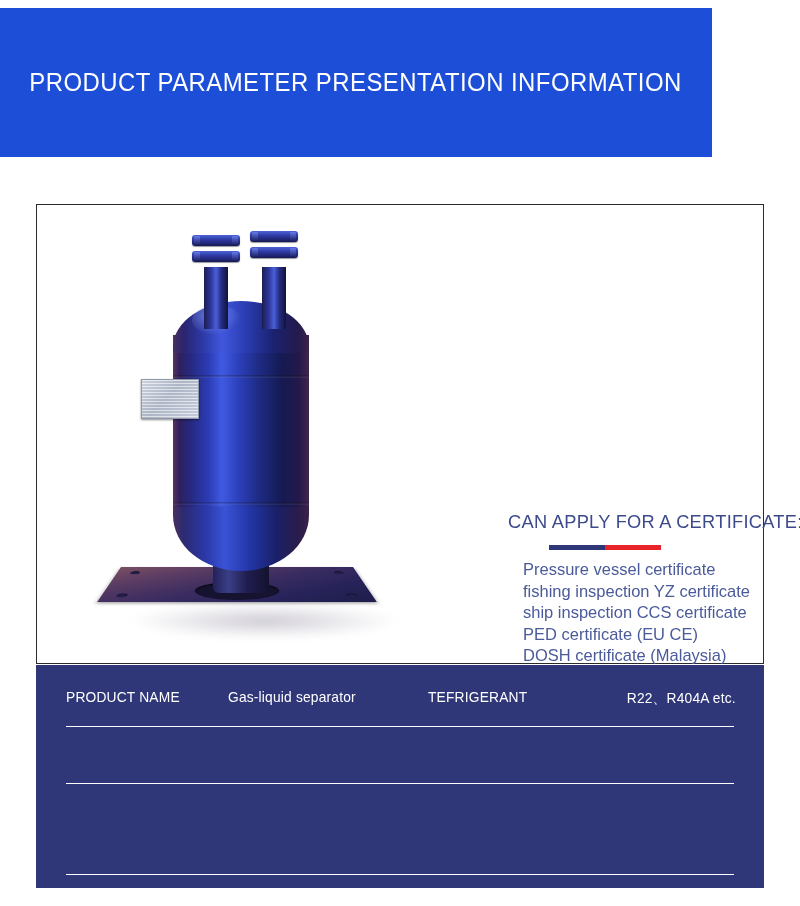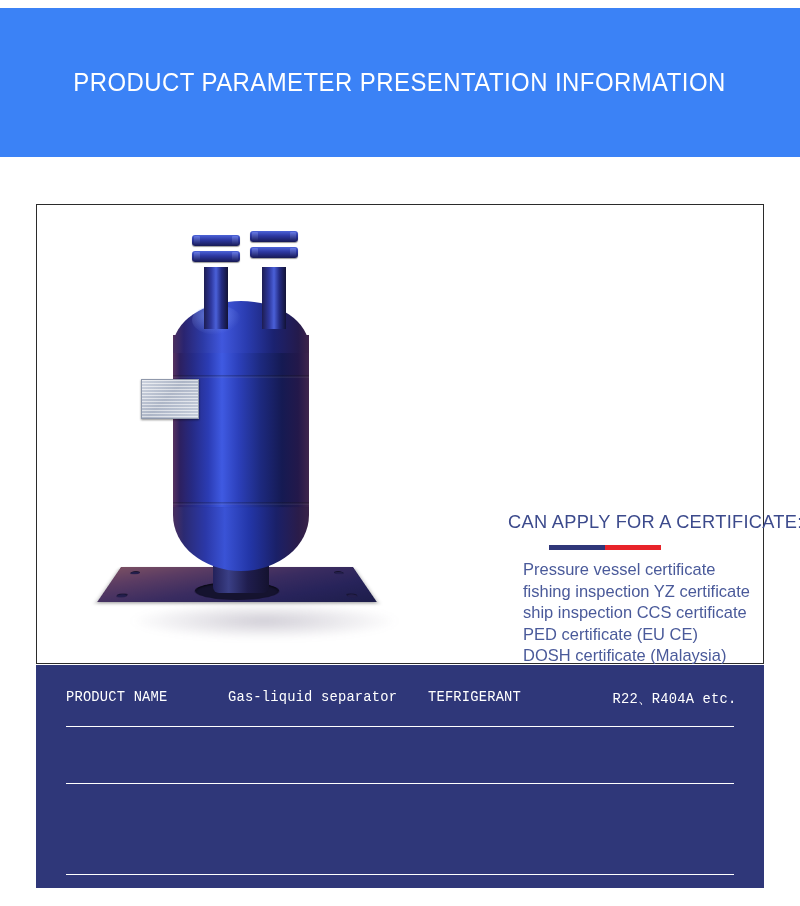--- a/index.html
+++ b/index.html
@@ -14,23 +14,23 @@
     overflow: hidden;
     font-family: "Liberation Sans", sans-serif;
     -webkit-font-smoothing: antialiased;
   }
 
   
   .header-banner {
     position: absolute;
     left: 0;
     top: 8px;
-    width: 800px;
+    width: 712px;
     height: 149px;
-    background: #3b82f6;
+    background: #1d4ed8;
     display: flex;
     align-items: center;
     justify-content: center;
   }
   .header-title {
     color: #ffffff;
     font-size: 26px;
     letter-spacing: 0.5px;
     font-weight: 400;
     transform: scaleX(0.92);
@@ -276,21 +276,20 @@
     top: 665px;
     width: 728px;
     height: 223px;
     background: #2f3779;
     color: #ffffff;
   }
   .spec-row {
     position: absolute;
     left: 0;
     width: 100%;
-    font-family: Liberation Mono, monospace;
   }
   .row-1 { top: 0;   height: 62px; }
   .row-2 { top: 62px; height: 57px; }
   .row-3 { top: 119px; height: 104px; }
 
   .rule {
     position: absolute;
     left: 30px;
     width: 668px;
     height: 1px;

